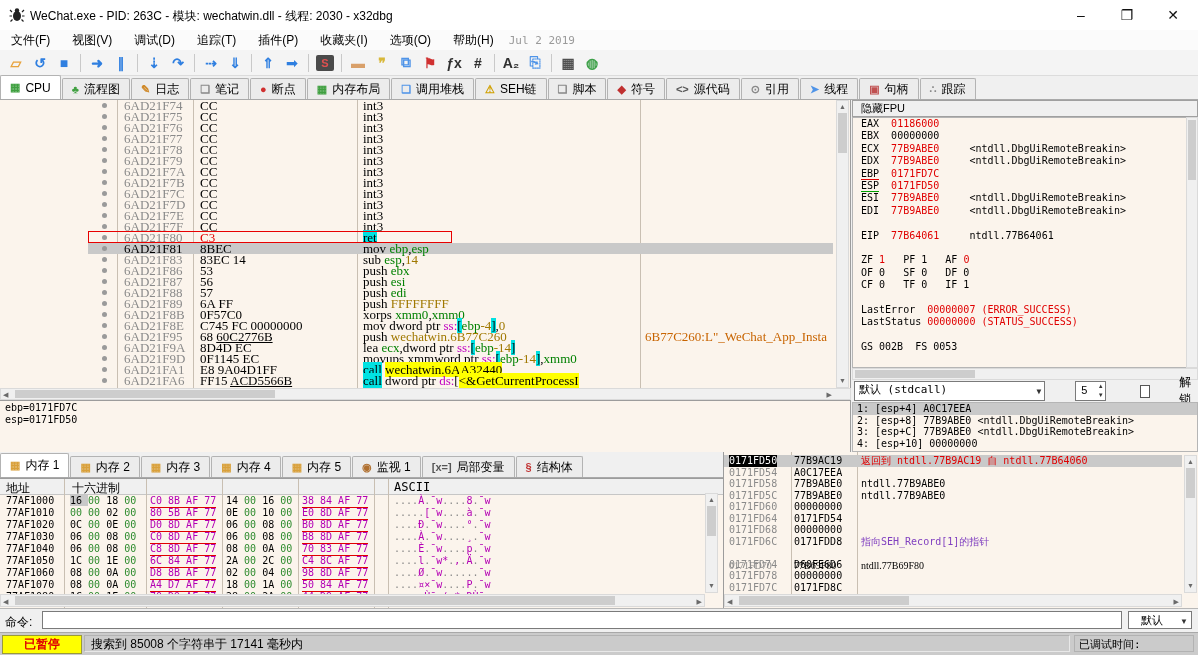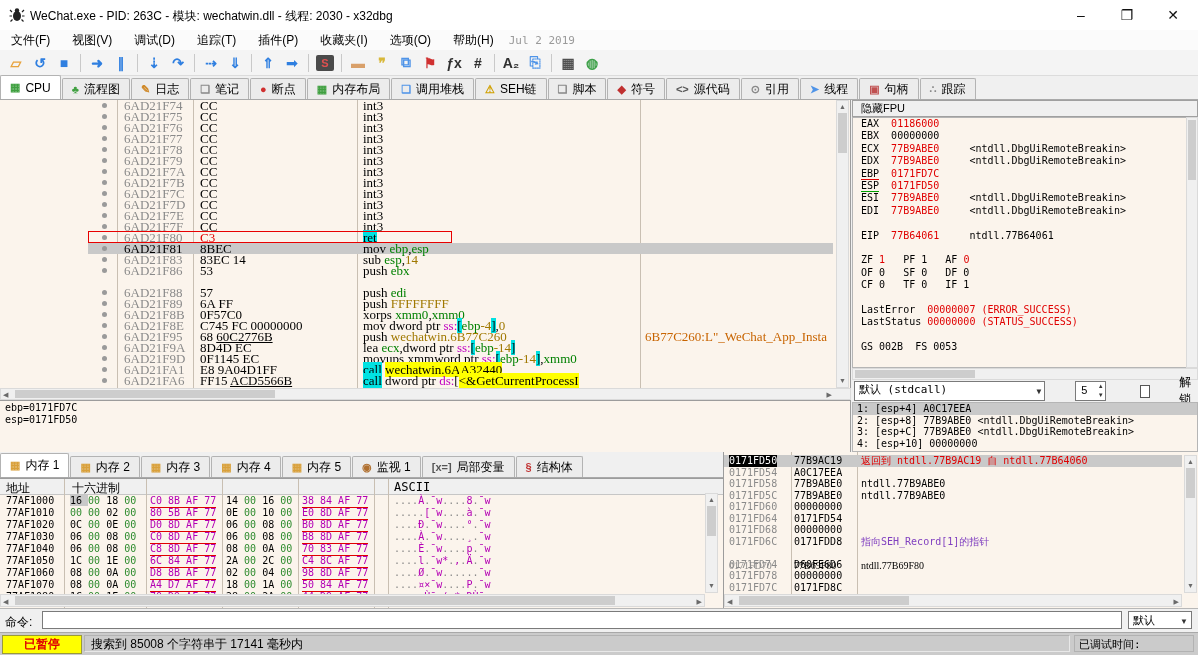--- a/index.html
+++ b/index.html
@@ -95,21 +95,21 @@
   .sval{position:absolute;left:70px;color:#000;}
   .scmt{position:absolute;left:137px;}
   .v{color:#8040c0;}
   #stackvs{left:1184px;top:455px;width:13px;height:138px;}
   #stackhs{left:724px;top:594px;width:458px;height:13px;}
   .svline{position:absolute;top:0;bottom:14px;width:1px;background:#c9bfb2;}
   
   #cmdbar{position:absolute;left:0;top:608px;width:1198px;height:24px;background:#f0f0f0;border-top:1px solid #b7b7b7;}
   #cmdlabel{position:absolute;left:5px;top:5px;font-size:12px;}
   #cmdinput{position:absolute;left:42px;top:2px;width:1080px;height:18px;background:#fff;border:1px solid #7a7a7a;box-sizing:border-box;}
-  #cmddd{position:absolute;left:1128px;top:2px;width:64px;height:18px;background:#fff;border:1px solid #7a7a7a;box-sizing:border-box;font-size:11px;line-height:16px;padding-left:4px;}
+  #cmddd{position:absolute;left:1128px;top:2px;width:64px;height:18px;background:#fff;border:1px solid #7a7a7a;box-sizing:border-box;font-size:11px;line-height:16px;padding-left:12px;}
   #cmddd .dda{position:absolute;right:3px;top:2px;font-size:8px;color:#333;}
   
   #statusbar{position:absolute;left:0;top:632px;width:1198px;height:23px;background:#cbcbcb;border-top:1px solid #a8a8a8;}
   #pausedbadge{position:absolute;left:2px;top:2px;width:78px;height:17px;background:#ffff00;border:1px solid #9a9a3a;color:#e00000;font-weight:bold;font-size:12px;text-align:center;line-height:17px;}
   #statusmsg{position:absolute;left:84px;top:2px;width:986px;height:17px;border:1px solid #b2b2b2;border-right-color:#e8e8e8;border-bottom-color:#e8e8e8;font-size:12px;line-height:17px;padding-left:6px;box-sizing:border-box;}
   #statustime{position:absolute;right:4px;top:2px;width:120px;height:17px;border:1px solid #b2b2b2;font-size:11px;line-height:17px;padding-left:4px;box-sizing:border-box;font-family:"DejaVu Sans Mono",monospace;}
 </style>
 </head>
 <body>
 
@@ -250,20 +250,21 @@
       <div class="drow" style="top: 77px;"><div class="rowbg"></div><span class="bullet"></span><span class="daddr g">6AD21F7B</span><span class="dbytes"><span class="k">CC</span></span><span class="dinstr"><span class="k">int3</span></span></div>
       <div class="drow" style="top: 88px;"><div class="rowbg"></div><span class="bullet"></span><span class="daddr g">6AD21F7C</span><span class="dbytes"><span class="k">CC</span></span><span class="dinstr"><span class="k">int3</span></span></div>
       <div class="drow" style="top: 99px;"><div class="rowbg"></div><span class="bullet"></span><span class="daddr g">6AD21F7D</span><span class="dbytes"><span class="k">CC</span></span><span class="dinstr"><span class="k">int3</span></span></div>
       <div class="drow" style="top: 110px;"><div class="rowbg"></div><span class="bullet"></span><span class="daddr g">6AD21F7E</span><span class="dbytes"><span class="k">CC</span></span><span class="dinstr"><span class="k">int3</span></span></div>
       <div class="drow" style="top: 121px;"><div class="rowbg"></div><span class="bullet"></span><span class="daddr g">6AD21F7F</span><span class="dbytes"><span class="k">CC</span></span><span class="dinstr"><span class="k">int3</span></span></div>
       <div class="drow" style="top: 132px;"><div class="rowbg"></div><span class="bullet"></span><span class="daddr g">6AD21F80</span><span class="dbytes"><span class="br">C3</span></span><span class="dinstr"><span class="cy">ret</span></span></div>
       <div id="redbox" style="top: 131px;"></div>
       <div class="drow sel" style="top: 143px;"><div class="rowbg"></div><span class="bullet"></span><span class="daddr k">6AD21F81</span><span class="dbytes"><span class="k">8BEC</span></span><span class="dinstr"><span class="k">mov </span><span class="grn">ebp</span><span class="k">,</span><span class="grn">esp</span></span></div>
       <div class="drow" style="top: 154px;"><div class="rowbg"></div><span class="bullet"></span><span class="daddr g">6AD21F83</span><span class="dbytes"><span class="k">83EC 14</span></span><span class="dinstr"><span class="k">sub </span><span class="grn">esp</span><span class="k">,</span><span class="num">14</span></span></div>
       <div class="drow" style="top: 165px;"><div class="rowbg"></div><span class="bullet"></span><span class="daddr g">6AD21F86</span><span class="dbytes"><span class="k">53</span></span><span class="dinstr"><span class="k">push </span><span class="grn">ebx</span></span></div>
+      <div class="drow" style="top: 176px;"><div class="rowbg"></div><span class="bullet"></span><span class="daddr g">6AD21F87</span><span class="dbytes"><span class="k">56</span></span><span class="dinstr"><span class="k">push </span><span class="grn">esi</span></span></div>
       <div class="drow" style="top: 187px;"><div class="rowbg"></div><span class="bullet"></span><span class="daddr g">6AD21F88</span><span class="dbytes"><span class="k">57</span></span><span class="dinstr"><span class="k">push </span><span class="grn">edi</span></span></div>
       <div class="drow" style="top: 198px;"><div class="rowbg"></div><span class="bullet"></span><span class="daddr g">6AD21F89</span><span class="dbytes"><span class="k">6A FF</span></span><span class="dinstr"><span class="k">push </span><span class="num">FFFFFFFF</span></span></div>
       <div class="drow" style="top: 209px; padding-left: 24px;"><div class="rowbg"></div><span class="bullet"></span><span class="daddr g">6AD21F8B</span><span class="dbytes"><span class="k">0F57C0</span></span><span class="dinstr"><span class="k">xorps </span><span class="grn">xmm0</span><span class="k">,</span><span class="grn">xmm0</span></span></div>
       <div class="drow" style="top: 220px;"><div class="rowbg"></div><span class="bullet"></span><span class="daddr g">6AD21F8E</span><span class="dbytes"><span class="k">C745 FC 00000000</span></span><span class="dinstr"><span class="k">mov dword ptr </span><span class="mag">ss:</span><span class="cy">[</span><span class="grn">ebp</span><span class="num">-4</span><span class="cy">]</span><span class="k">,</span><span class="num">0</span></span></div>
       <div class="drow" style="top: 231px;"><div class="rowbg"></div><span class="bullet"></span><span class="daddr g">6AD21F95</span><span class="dbytes"><span class="k">68 </span><span class="bu">60C2776B</span></span><span class="dinstr"><span class="k">push </span><span class="num">wechatwin.6B77C260</span></span><span class="dcmt">6B77C260:L"_WeChat_App_Insta</span></div>
       <div class="drow" style="top: 242px;"><div class="rowbg"></div><span class="bullet"></span><span class="daddr g">6AD21F9A</span><span class="dbytes"><span class="k">8D4D EC</span></span><span class="dinstr"><span class="k">lea </span><span class="grn">ecx</span><span class="k">,dword ptr </span><span class="mag">ss:</span><span class="cy">[</span><span class="grn">ebp</span><span class="num">-14</span><span class="cy">]</span></span></div>
       <div class="drow" style="top: 253px;"><div class="rowbg"></div><span class="bullet"></span><span class="daddr g">6AD21F9D</span><span class="dbytes"><span class="k">0F1145 EC</span></span><span class="dinstr"><span class="k">movups </span><span class="k">xmmword ptr </span><span class="mag">ss:</span><span class="cy">[</span><span class="grn">ebp</span><span class="num">-14</span><span class="cy">]</span><span class="k">,</span><span class="grn">xmm0</span></span></div>
       <div class="drow" style="top: 264px;"><div class="rowbg"></div><span class="bullet"></span><span class="daddr g">6AD21FA1</span><span class="dbytes"><span class="k">E8 9A04D1FF</span></span><span class="dinstr"><span class="cy">call</span><span class="k"> </span><span class="ylw">wechatwin.6AA32440</span></span></div>
       <div class="drow" style="top: 275px;"><div class="rowbg"></div><span class="bullet"></span><span class="daddr g">6AD21FA6</span><span class="dbytes"><span class="k">FF15 </span><span class="bu">ACD5566B</span></span><span class="dinstr"><span class="cy">call</span><span class="k"> dword ptr </span><span class="mag">ds:</span><span class="k">[</span><span class="ylw">&lt;&amp;GetCurrentProcessI</span></span></div>
     </div>

